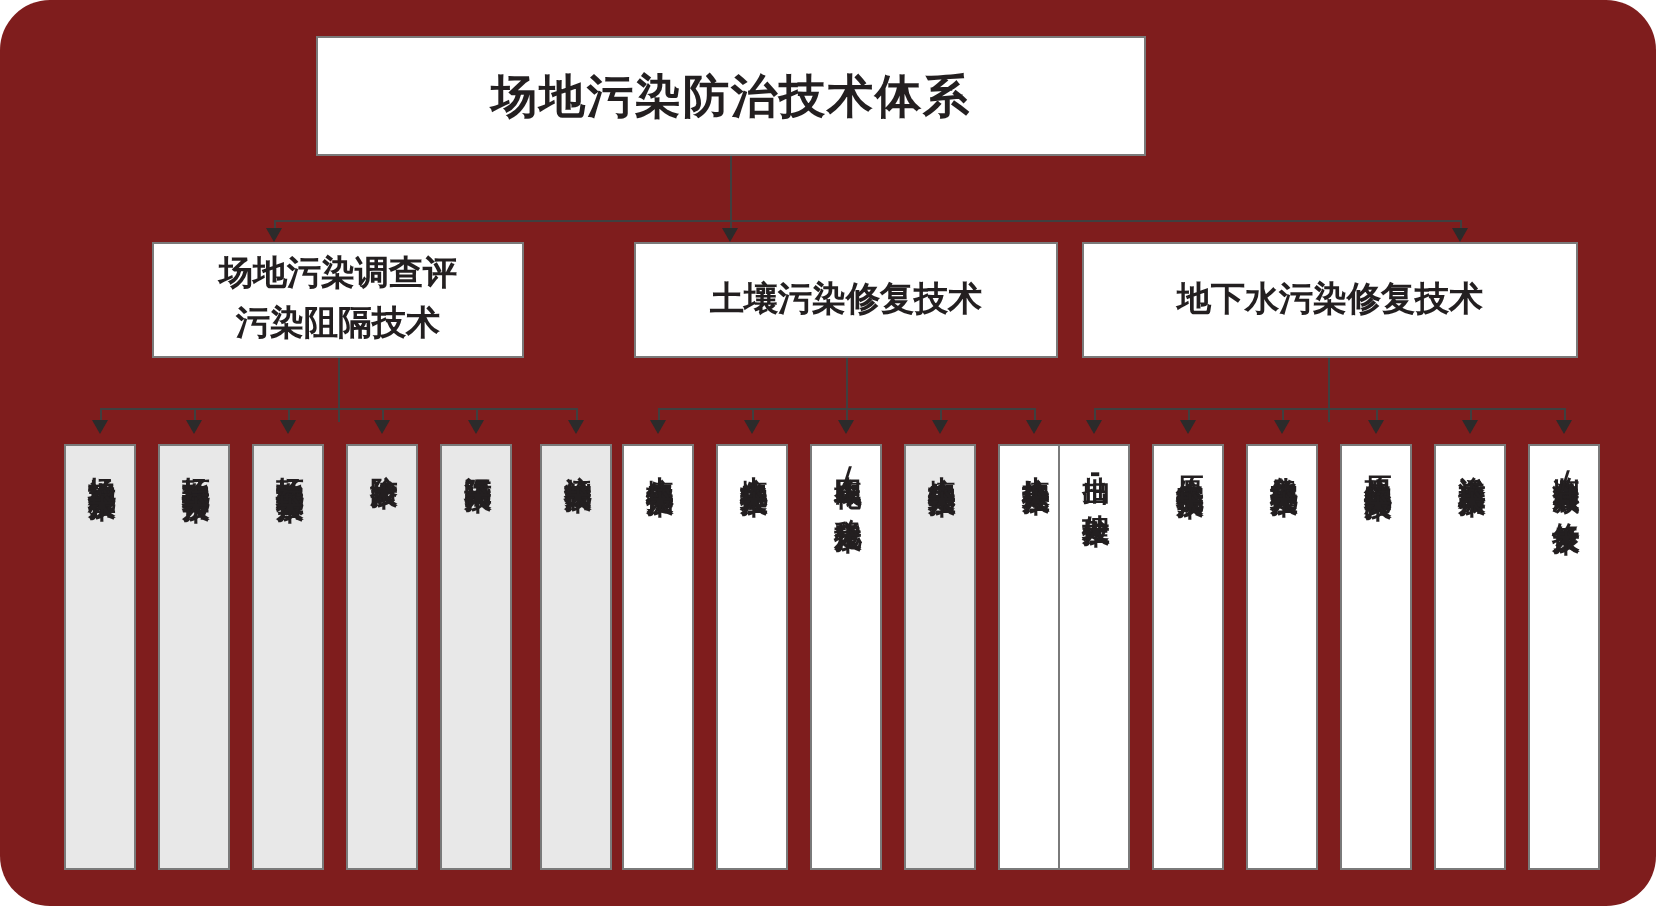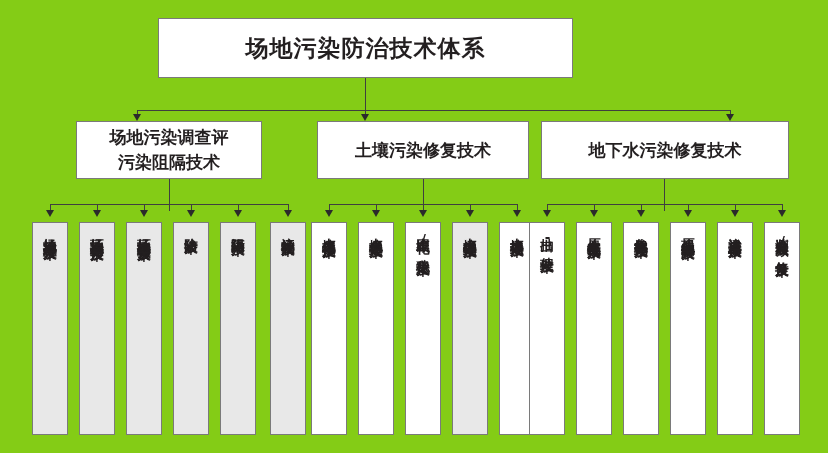--- a/index.html
+++ b/index.html
@@ -5,22 +5,23 @@
   html,body{margin:0;padding:0;}
   body{
     width:828px;height:453px;
     background:#ffffff;
     font-family:"DejaVu Sans","Liberation Sans",sans-serif;
     overflow:hidden;
   }
   #canvas{
     position:relative;
     width:828px;height:453px;
-    background:#84cc16;
+    background:#7f1d1d;
     box-sizing:border-box;
+    border-radius:25px;
   }
   
   .box{
     position:absolute;
     box-sizing:border-box;
     border:1px solid #7a7a7a;
     background:#ffffff;
     color:#231f20;
     display:flex;
     align-items:center;

